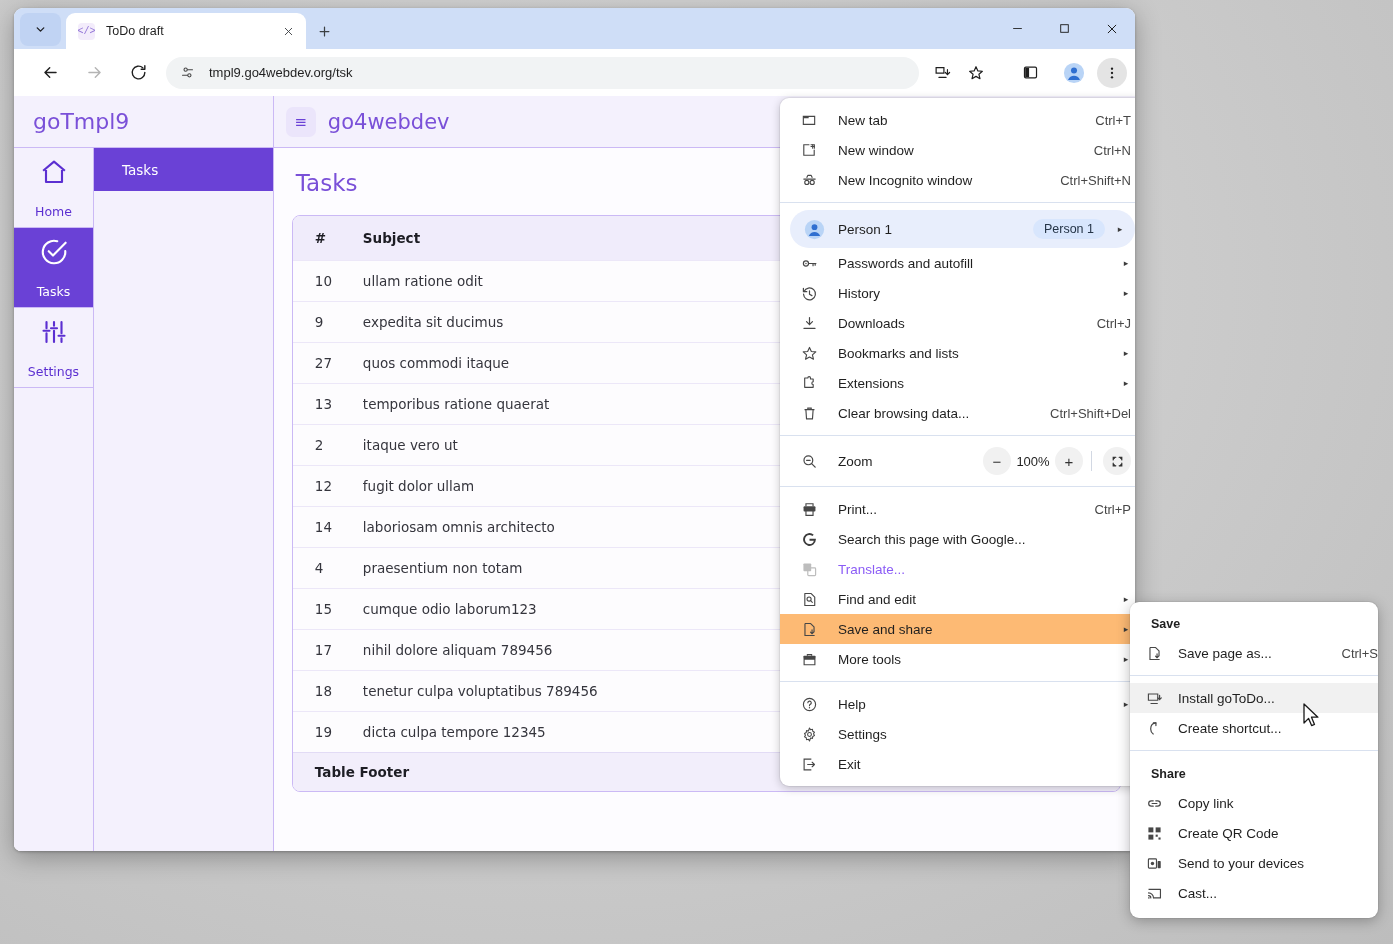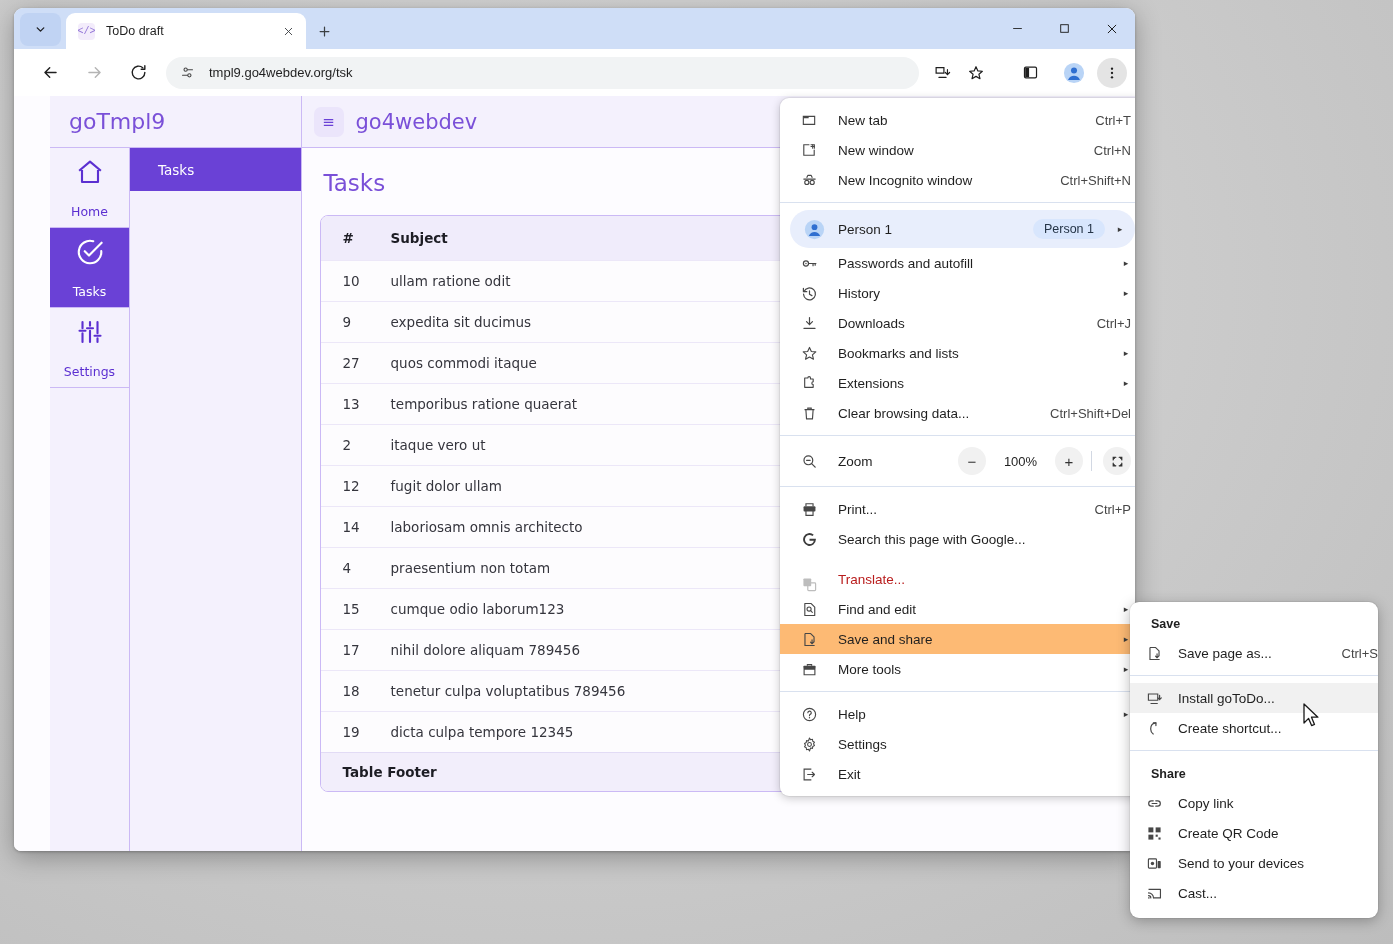--- a/index.html
+++ b/index.html
@@ -135,21 +135,21 @@
     background: #fdfcff;
     display: flex;
     font-family: "DejaVu Sans", sans-serif;
   }
 
   
   #brandcol {
     width: 261px;
     background: #f4f1fd;
     border-right: 1px solid #cbb9f5;
-    display: flex; flex-direction: column; margin-left: 36px;
+    display: flex; flex-direction: column;
   }
   #brandhead {
     height: 52px;
     border-bottom: 1px solid #cbb9f5;
     display: flex; align-items: center;
     padding-left: 19px;
   }
   #brandhead .brand {
     font-size: 22px; color: #7a50d8;
     font-family: "DejaVu Sans", sans-serif;
@@ -270,21 +270,21 @@
     width: 58px; flex: 0 0 auto;
     display: flex; align-items: center; justify-content: center;
     color: #474747;
   }
   .mi-lbl { flex: 1 1 auto; white-space: nowrap; }
   .mi-acc { color: #474747; font-size: 13px; margin-left: 10px; }
   .mi-arrow {
     margin-left: 10px; color: #3c3c3c; font-size: 9px;
     width: 10px; text-align: center;
   }
-  .mi.dim, .mi.dim .mi-ico { color: #b91c1c; margin-top: 10px; }
+  .mi.dim, .mi.dim .mi-ico { color: #8b5cf6; }
   .msep { height: 1px; background: #d9e1ef; margin: 7px 0; }
 
   .mi-profile {
     margin: 0 10px;
     height: 38px;
     border-radius: 19px;
     background: #e8eefc;
     display: flex; align-items: center;
     padding-right: 10px;
   }
@@ -302,21 +302,21 @@
     height: 36px; padding-right: 14px;
   }
   .zoomrow .mi-ico { width: 58px; }
   .zoomrow .zlbl { flex: 1 1 auto; }
   .zbtn {
     width: 28px; height: 28px; border-radius: 50%;
     background: #f1f1f1;
     display: flex; align-items: center; justify-content: center;
     color: #333; font-size: 15px;
   }
-  .zval { width: 69px; text-align: center; font-size: 13px; }
+  .zval { width: 44px; text-align: center; font-size: 13px; }
   .zdiv { width: 1px; height: 20px; background: #d2d8e3; margin: 0 11px 0 8px; }
 
   
   #submenu {
     position: absolute;
     left: 1130px; top: 602px;
     width: 248px;
     background: #ffffff;
     border-radius: 9px;
     box-shadow: 0 3px 14px rgba(0,0,0,0.28), 0 0 0 1px rgba(0,0,0,0.05);

